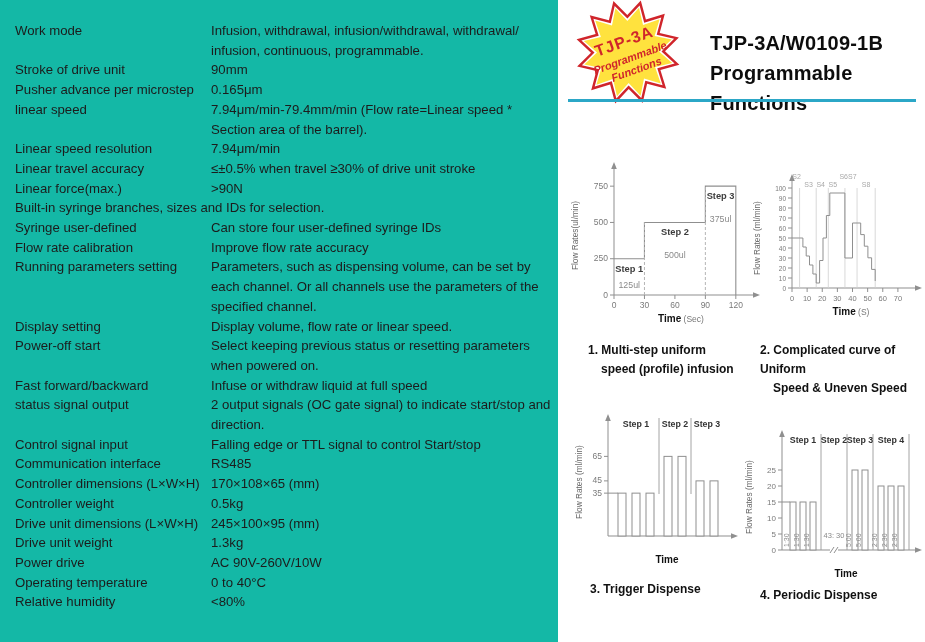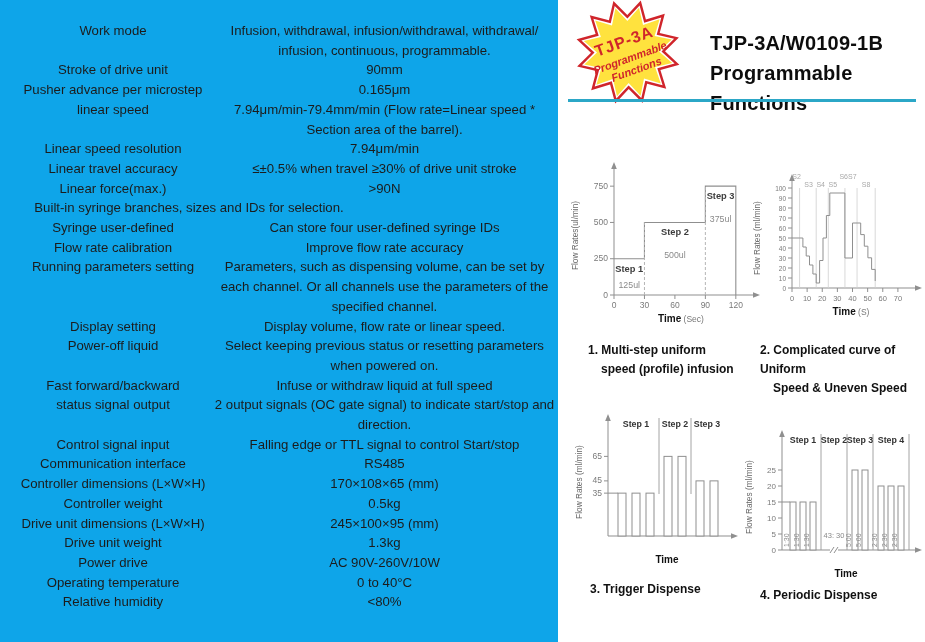--- a/index.html
+++ b/index.html
@@ -21,21 +21,21 @@
   .caption{position:absolute;font-size:12px;font-weight:bold;line-height:19px;color:#111}
   .caption .ind{padding-left:13px}
   #fig1{left:8px;top:160px}   #cap1{left:28px;top:341px}
   #fig2{left:192px;top:160px} #cap2{left:200px;top:341px}
   #fig3{left:12px;top:406px}  #cap3{left:30px;top:580px}
   #fig4{left:182px;top:420px} #cap4{left:200px;top:586px}
 </style>
 </head>
 <body>
 
-<div class="left-panel" style="background: #0ea5e9; text-align: center;">
+<div class="left-panel" style="background: #14b8a6;">
   <div id="spec-rows">
       <div class="spec-row">
         <div class="spec-label">Work mode</div>
         <div class="spec-value">Infusion, withdrawal, infusion/withdrawal, withdrawal/ infusion, continuous, programmable.</div>
       </div>
       <div class="spec-row">
         <div class="spec-label">Stroke of drive unit</div>
         <div class="spec-value">90mm</div>
       </div>
       <div class="spec-row">
@@ -71,21 +71,21 @@
       </div>
       <div class="spec-row">
         <div class="spec-label">Running parameters setting</div>
         <div class="spec-value">Parameters, such as dispensing volume, can be set by each channel. Or all channels use the parameters of the specified channel.</div>
       </div>
       <div class="spec-row">
         <div class="spec-label">Display setting</div>
         <div class="spec-value">Display volume, flow rate or linear speed.</div>
       </div>
       <div class="spec-row">
-        <div class="spec-label">Power-off liquid</div>
+        <div class="spec-label">Power-off start</div>
         <div class="spec-value">Select keeping previous status or resetting parameters when powered on.</div>
       </div>
       <div class="spec-row">
         <div class="spec-label">Fast forward/backward</div>
         <div class="spec-value">Infuse or withdraw liquid at full speed</div>
       </div>
       <div class="spec-row">
         <div class="spec-label">status signal output</div>
         <div class="spec-value">2 output signals (OC gate signal) to indicate start/stop and direction.</div>
       </div>

